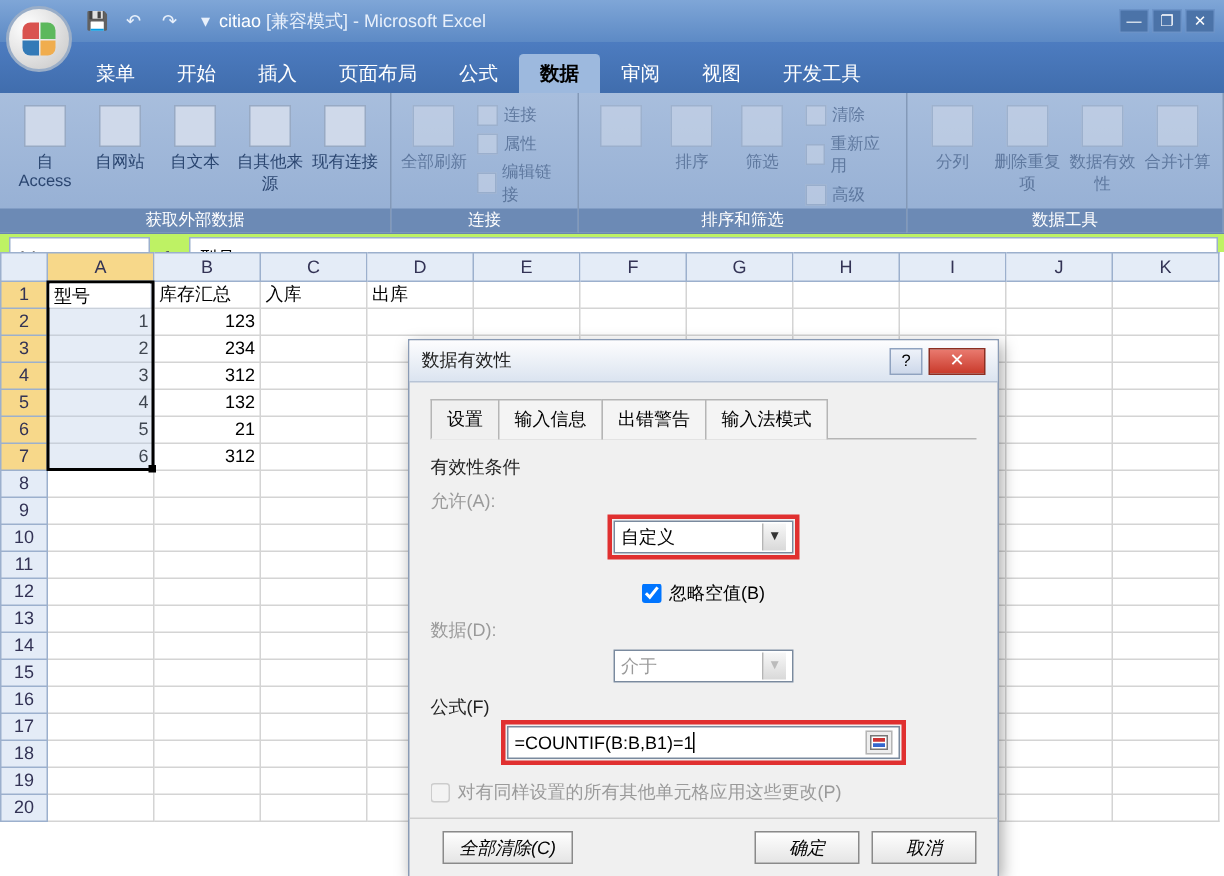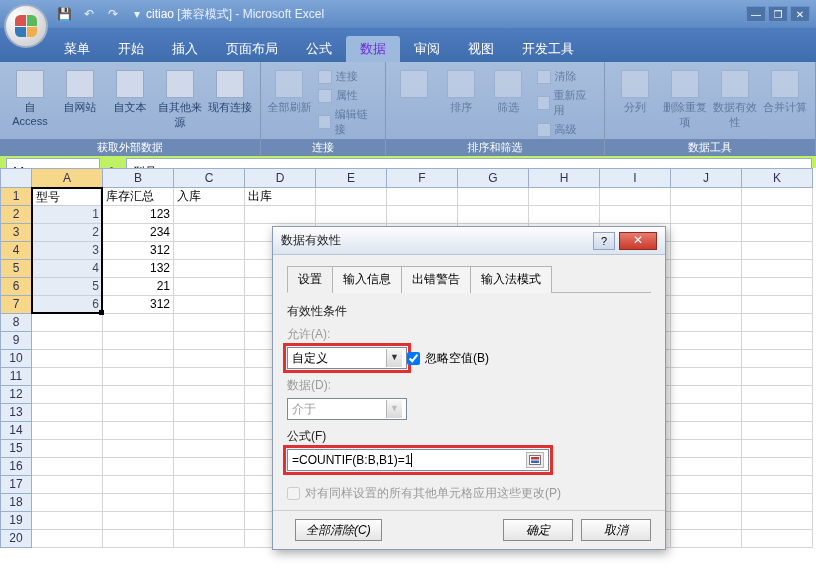--- a/index.html
+++ b/index.html
@@ -16,21 +16,21 @@
   .qat { margin-left: 56px; display: flex; gap: 6px; align-items: center; }
   .qat-btn { width: 18px; height: 18px; display: inline-flex; align-items: center; justify-content: center; color: #e8f0fb; }
   .title-text { flex: 1; text-align: left; color: #e8f0fb; font-size: 12px; }
   .title-text .fn { color: #fff; }
   .win-ctrl { display: flex; gap: 2px; margin-right: 6px; }
   .win-ctrl span { width: 20px; height: 16px; background: #4b73a8; display: inline-flex; align-items: center; justify-content: center; color: #fff; font-size: 10px; border: 1px solid #6b92c7; }
 
   
   .menutabs { height: 34px; background: linear-gradient(#4d7cc0, #406dad); display: flex; align-items: flex-end; color: #fff; padding-left: 50px; }
   .menutabs .tab { padding: 4px 14px; cursor: pointer; font-size: 13px; }
-  .menutabs .tab.active { background: #9db9de; color: #6d28d9; border-radius: 3px 3px 0 0; }
+  .menutabs .tab.active { background: #9db9de; color: #000000; border-radius: 3px 3px 0 0; font-weight: bold; }
 
   
   .ribbon { height: 94px; background: linear-gradient(#a8bedd, #94aed3); border-bottom: 1px solid #6a87ad; display: flex; }
   .group { border-right: 1px solid #8399b8; display: flex; flex-direction: column; }
   .group-body { flex: 1; display: flex; align-items: flex-start; padding: 4px 6px 0; gap: 2px; }
   .group-label { height: 16px; background: #6c8ab5; color: #fff; font-size: 11px; text-align: center; line-height: 16px; }
   .rbtn-big { width: 48px; display: flex; flex-direction: column; align-items: center; gap: 2px; color: #2b4670; font-size: 11px; text-align: center; padding-top: 4px; }
   .rbtn-big .ico { width: 28px; height: 28px; background: #cfd9ea; border: 1px solid #98aac4; display: flex; align-items: center; justify-content: center; color: #556; }
   .rbtn-big.dim { opacity: .55; }
   .col-small { display: flex; flex-direction: column; gap: 2px; padding-top: 2px; }
@@ -68,21 +68,21 @@
   .dlg-title .t { font-size: 12px; color: #222; }
   .dlg-title .spacer { flex: 1; }
   .dlg-help { width: 22px; height: 18px; background: linear-gradient(#eef2f9,#cdd8ea); border: 1px solid #8fa2bf; text-align: center; line-height: 16px; font-size: 11px; margin-right: 4px; }
   .dlg-close { width: 38px; height: 18px; background: linear-gradient(#e97a6f,#c93a2b); border: 1px solid #8b2e22; color: #fff; text-align: center; line-height: 15px; font-size: 12px; }
   .dlg-body { padding: 10px 14px 8px; }
   .tabs { display: flex; border-bottom: 1px solid #b5b5b5; margin-bottom: 10px; }
   .dtab { padding: 4px 10px; border: 1px solid #b5b5b5; border-bottom: none; background: #f4f4f4; margin-right: -1px; font-size: 12px; position: relative; top: 1px; }
   .dtab.active { background: #f0f0f0; border-bottom: 1px solid #f0f0f0; }
   .fld-label { font-size: 12px; margin-bottom: 4px; color: #222; }
   .fld-label.dim { color: #9a9a9a; }
-  .ctrl-row { display: flex; align-items: center; margin-bottom: 8px; }
+  .ctrl-row { display: flex; align-items: center; gap: 18px; margin-bottom: 8px; flex-direction: column; }
   .select-box { width: 120px; height: 22px; border: 1px solid #7a8a9e; background: #fff; display: flex; align-items: center; padding: 0 4px; font-size: 12px; }
   .select-box .arrow { margin-left: auto; width: 16px; height: 18px; background: linear-gradient(#f7f7f7,#d9d9d9); border-left: 1px solid #b5b5b5; text-align: center; line-height: 16px; font-size: 9px; color: #333; }
   .select-box.disabled { color: #9a9a9a; }
   .select-box.disabled .arrow { color: #bbb; }
   .red-highlight { outline: 3px solid #e03030; outline-offset: 1px; }
   .chk { display: flex; align-items: center; gap: 5px; font-size: 12px; }
   .chk input { width: 13px; height: 13px; }
   .formula-box { width: 262px; height: 22px; border: 1px solid #7a8a9e; background: #fff; display: flex; align-items: center; padding: 0 4px; font-family: SimSun, monospace; font-size: 12px; }
   .formula-box .pick { margin-left: auto; width: 18px; height: 16px; border: 1px solid #b5b5b5; background: #eee; display: flex; align-items: center; justify-content: center; }
   .formula-box .pick svg { display: block; }

